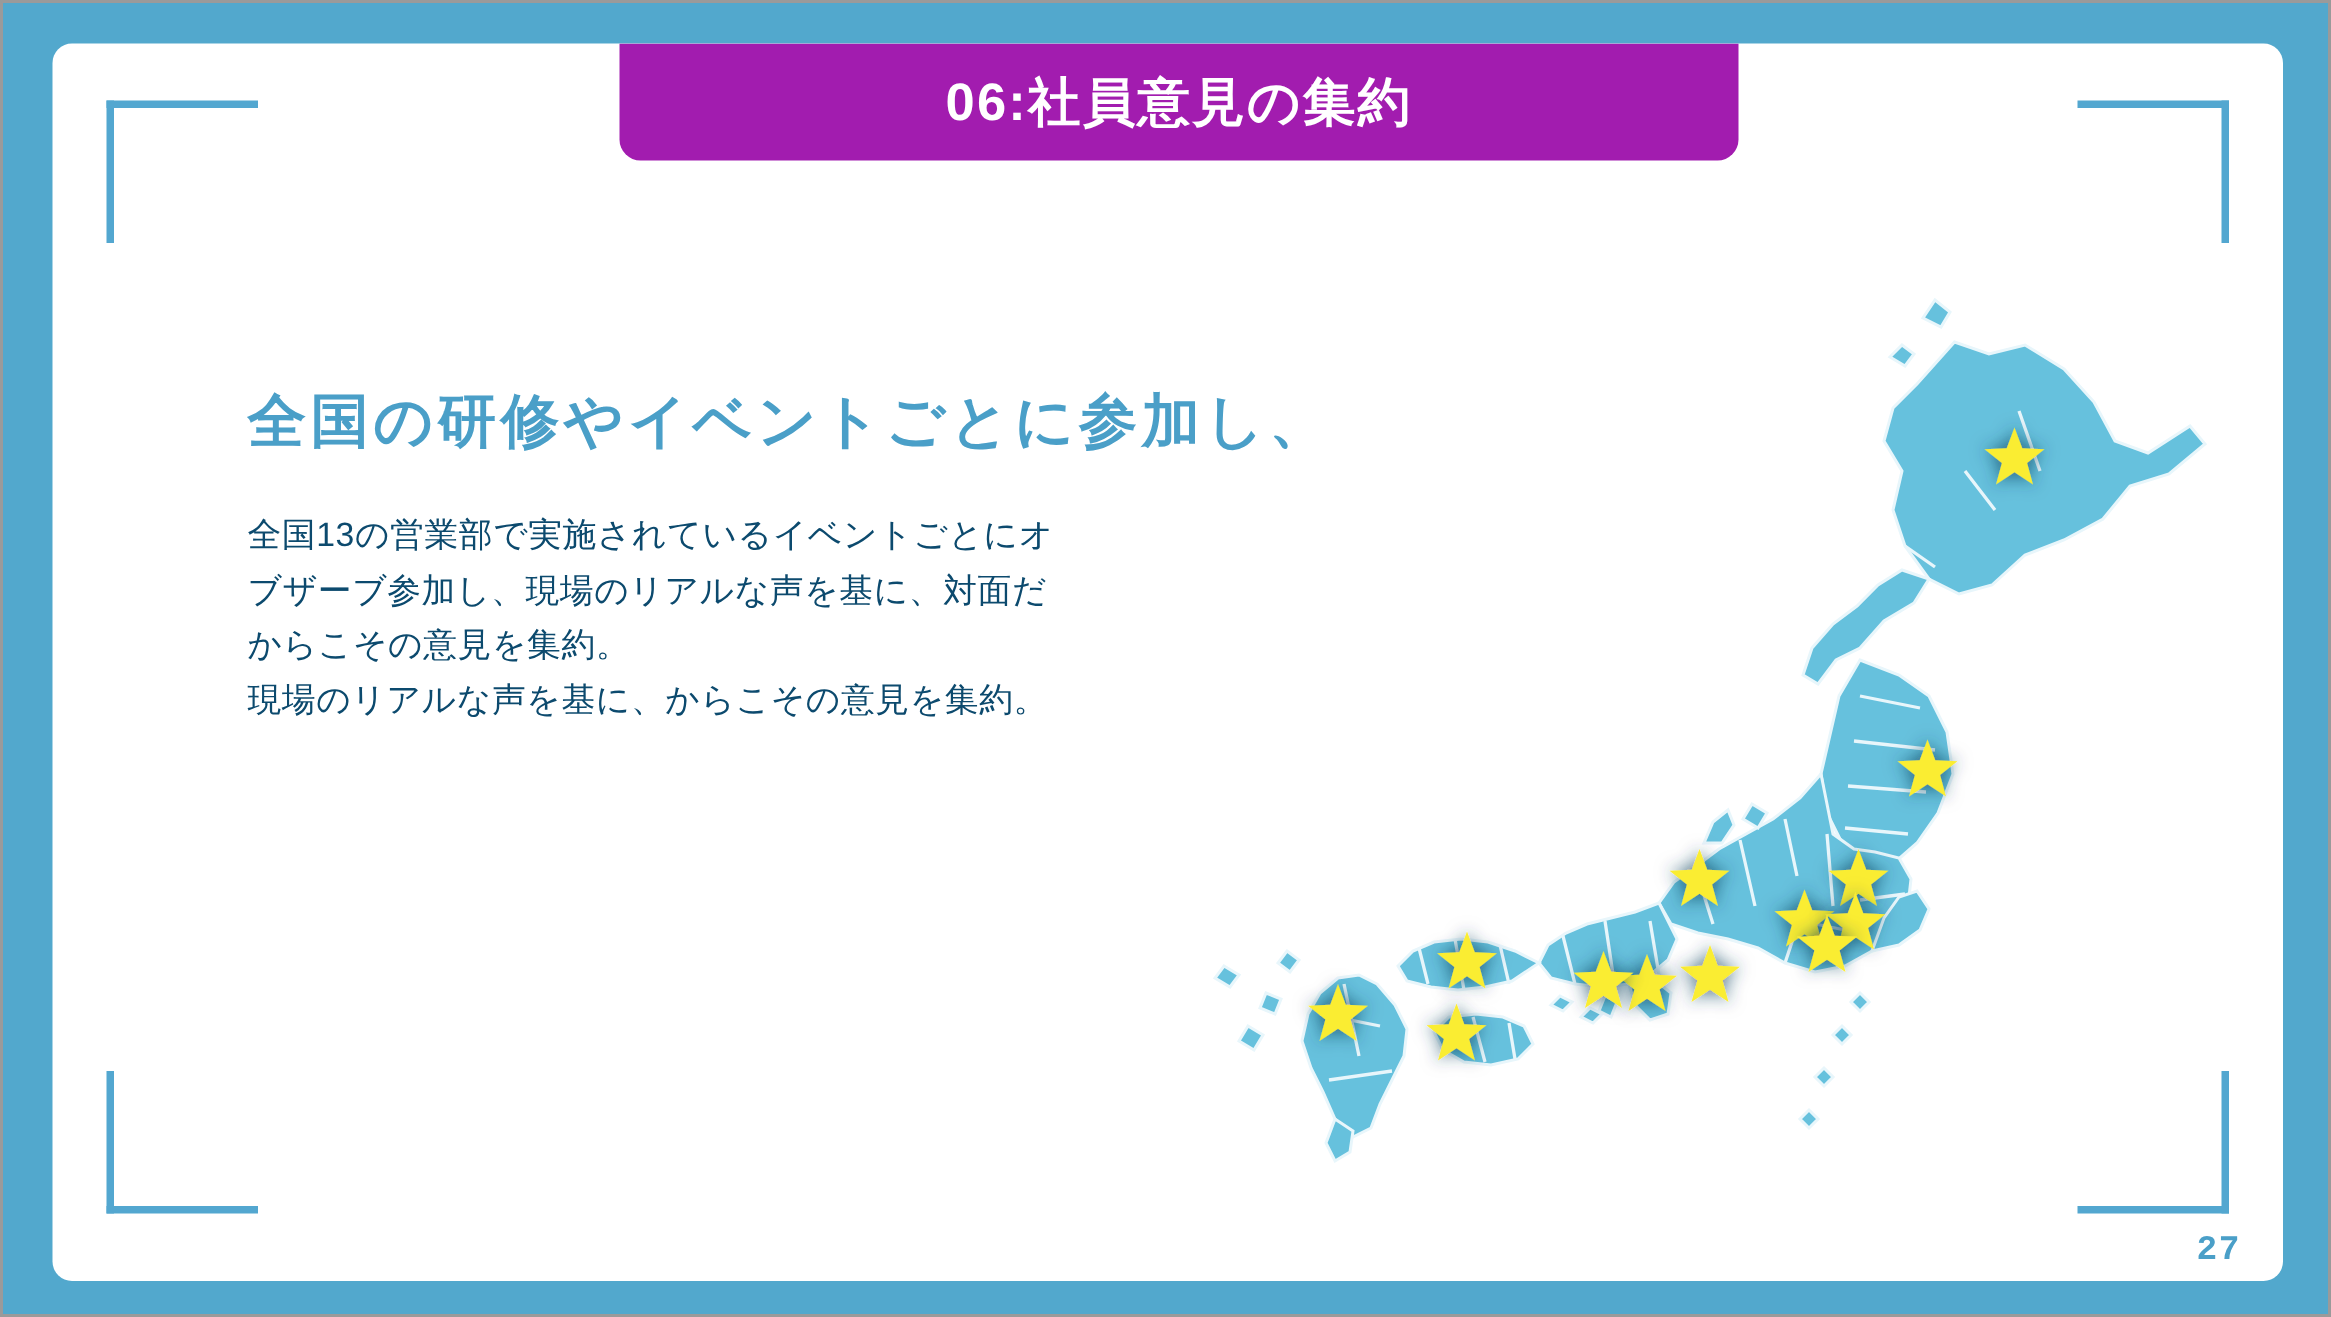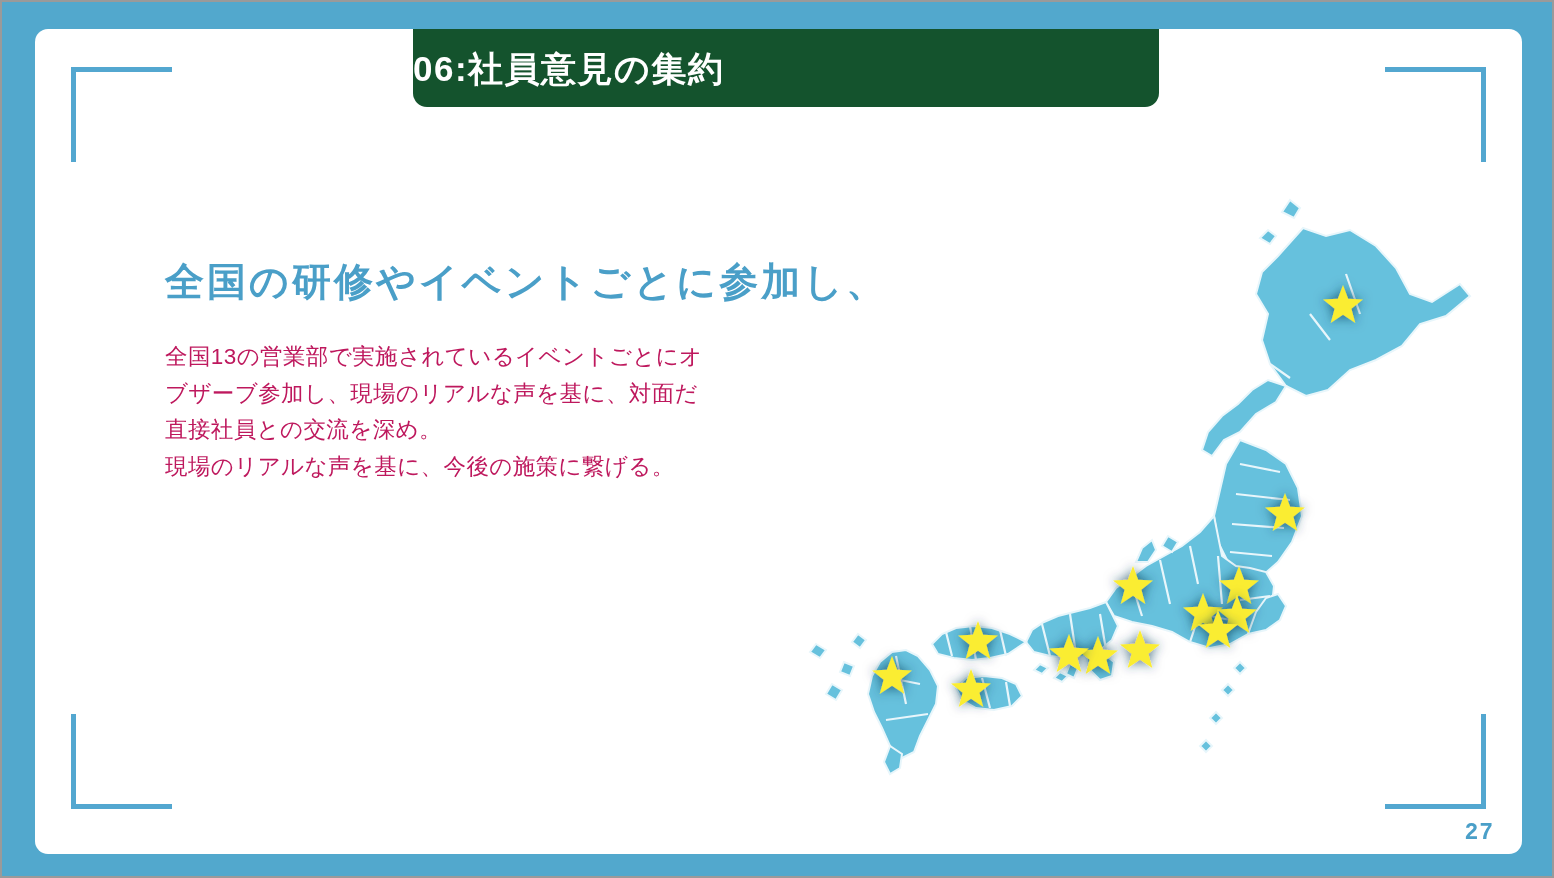--- a/index.html
+++ b/index.html
@@ -23,39 +23,39 @@
   
   .bracket{position:absolute;border-color:#53a7d0;border-style:solid;border-width:0;}
   #bracket-tl{left:36px;top:38px;width:96px;height:90px;border-left-width:5px;border-top-width:5px;}
   #bracket-tr{right:36px;top:38px;width:96px;height:90px;border-right-width:5px;border-top-width:5px;}
   #bracket-bl{left:36px;bottom:45px;width:96px;height:90px;border-left-width:5px;border-bottom-width:5px;}
   #bracket-br{right:36px;bottom:45px;width:96px;height:90px;border-right-width:5px;border-bottom-width:5px;}
 
   
   #header-tab{
     position:absolute;left:378px;top:0;width:746px;height:78px;
-    background:#14532d;
+    background:#a21caf;
     border-bottom-left-radius:14px;border-bottom-right-radius:14px;
-    display:flex;align-items:center;
+    display:flex;align-items:center;justify-content:center;
   }
   #header-title{
     color:#ffffff;font-size:35px;font-weight:bold;
     letter-spacing:1.5px;line-height:1;
     white-space:nowrap;
   }
 
   
   #text-col{position:absolute;left:130px;top:225px;width:620px;}
   #headline{
     color:#4a9fc8;font-size:39px;font-weight:bold;
     line-height:1.42;letter-spacing:3px;white-space:nowrap;
   }
   #headline .hl-line{display:block;}
   #body-copy{
-    margin-top:30px;color:#be185d;
+    margin-top:30px;color:#0c4a6e;
     font-size:22.5px;line-height:1.62;letter-spacing:0.4px;
     white-space:nowrap;
   }
   #body-copy .bd-line{display:block;}
 
   
   #map-wrap{
     position:absolute;left:735px;top:135px;width:710px;height:620px;
   }
   #japan-map{width:100%;height:100%;display:block;}
@@ -81,22 +81,22 @@
       <span id="header-title">06:社員意見の集約</span>
     </div>
 
     <div id="text-col">
       <div id="headline">
         <span class="hl-line">全国の研修やイベントごとに参加し、</span>
       </div>
       <div id="body-copy">
         <span class="bd-line">全国13の営業部で実施されているイベントごとにオ</span>
         <span class="bd-line">ブザーブ参加し、現場のリアルな声を基に、対面だ</span>
-        <span class="bd-line">直接社員との交流を深め。</span>
-        <span class="bd-line">現場のリアルな声を基に、今後の施策に繋げる。</span>
+        <span class="bd-line">からこその意見を集約。</span>
+        <span class="bd-line">現場のリアルな声を基に、からこその意見を集約。</span>
       </div>
     </div>
 
     <div id="map-wrap">
       <svg id="japan-map" viewBox="0 0 710 620">
         <g id="map-land">
             <path d="M533,64 L556,72 L580,66 L606,82 L626,104 L640,130 L662,138 L690,120 L700,132 L676,152 L650,160 L632,182 L606,196 L580,206 L558,226 L536,232 L516,222 L500,200 L492,176 L498,150 L486,130 L492,108 L508,92 Z" fill="#66c1dd" stroke="#e8f6fb" stroke-width="2"></path>
             <path d="M516,222 L506,238 L486,250 L470,268 L454,276 L442,292 L432,286 L438,268 L452,252 L468,240 L482,226 L498,216 Z" fill="#66c1dd" stroke="#e8f6fb" stroke-width="2"></path>
             <path d="M520,36 L530,44 L524,54 L512,48 Z" fill="#66c1dd" stroke="#e8f6fb" stroke-width="2"></path>
             <path d="M498,66 L506,72 L500,80 L490,74 Z" fill="#66c1dd" stroke="#e8f6fb" stroke-width="2"></path>

